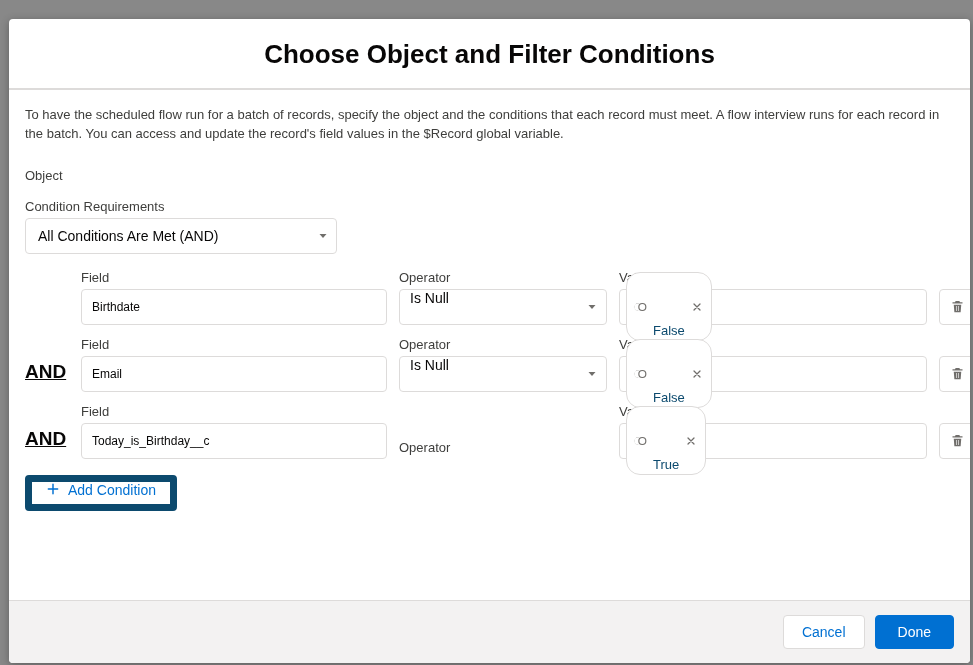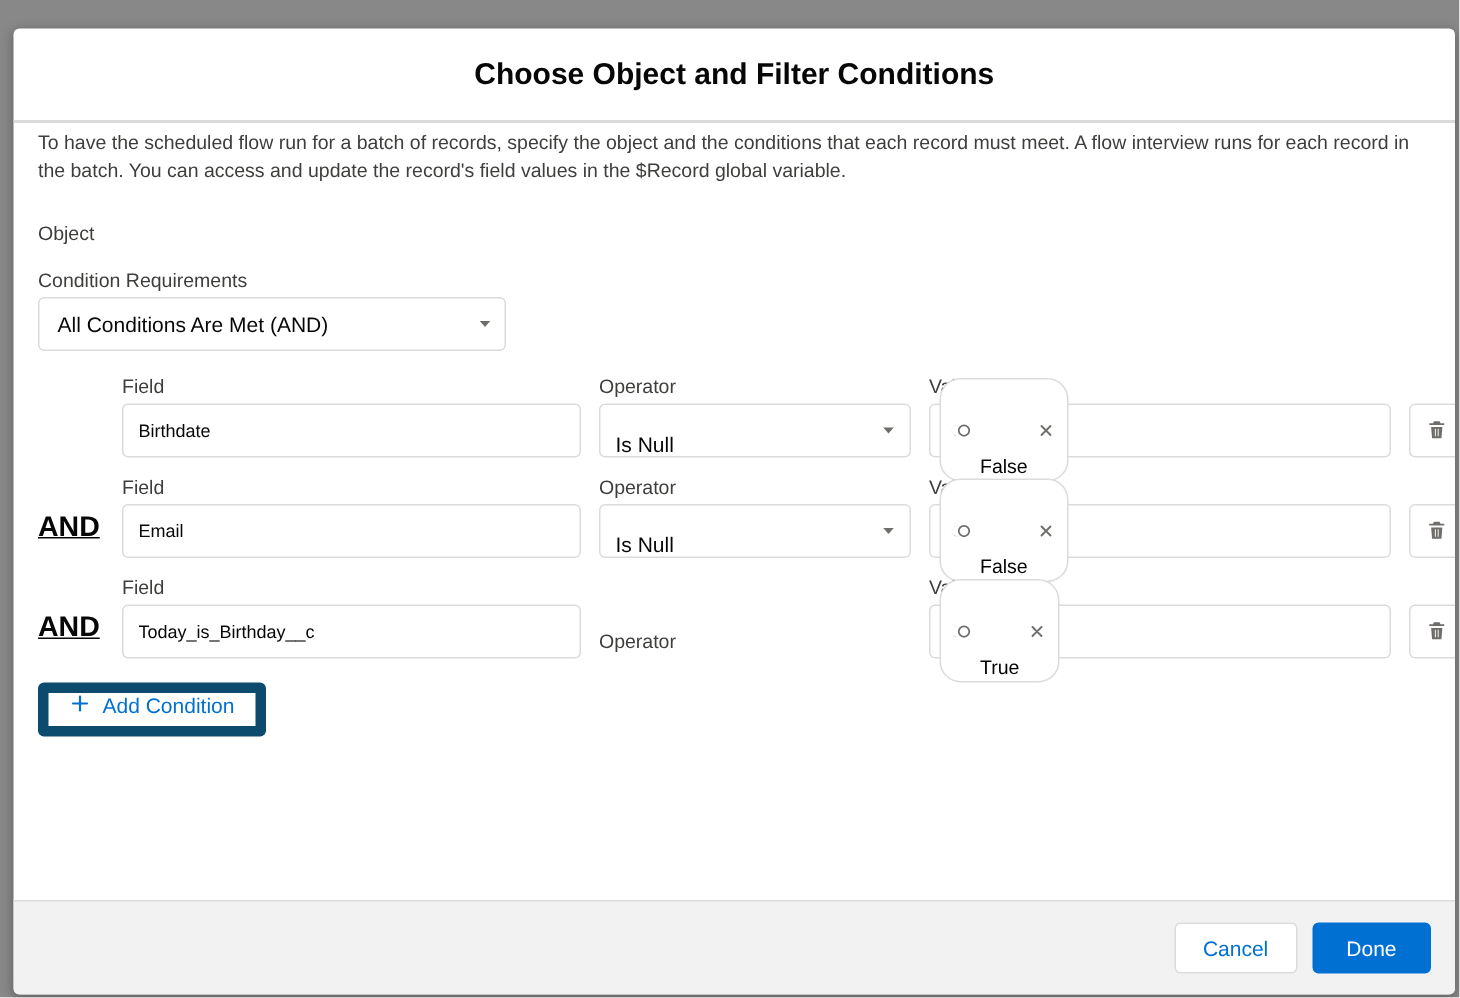--- a/index.html
+++ b/index.html
@@ -1,39 +1,39 @@
 <!DOCTYPE html>
 <html><head>
 <meta charset="utf-8">
 <style>
   * { box-sizing: border-box; margin: 0; padding: 0; }
   html, body { width: 973px; height: 665px; font-family: -apple-system, BlinkMacSystemFont, "Segoe UI", Arial, sans-serif; font-size: 13px; color: #080707; }
   .backdrop { width: 973px; height: 665px; background: #888; position: relative; }
   .modal { position: absolute; top: 19px; left: 9px; right: 3px; bottom: 2px; background: #fff; border-radius: 4px; box-shadow: 0 2px 8px rgba(0,0,0,0.3); display: flex; flex-direction: column; overflow: hidden; }
   .modal-header { text-align: center; padding: 20px 0 18px; border-bottom: 2px solid #dddbda; }
-  .modal-header h2 { font-size: 20px; font-weight: 700; color: #080707; }
-  .modal-body { padding: 4px 16px 20px; flex: 1; overflow-y: auto; }
+  .modal-header h2 { font-size: 26px; font-weight: 700; color: #080707; }
+  .modal-body { padding: 16px 16px 20px; flex: 1; overflow-y: auto; }
   .description { color: #3e3e3c; font-size: 13px; line-height: 1.45; margin-bottom: 24px; }
   .label { display: block; font-size: 13px; color: #3e3e3c; margin-bottom: 4px; }
   .field-block { margin-bottom: 16px; }
   .object-input { width: 456px; height: 36px; border: 1px solid #1589ee; outline: 2px solid #cfe6fb; border-radius: 4px; padding: 0 10px; font-size: 14px; color: #080707; background: #fff; }
   .select-wrap { position: relative; width: 312px; }
   .select { width: 100%; height: 36px; border: 1px solid #dddbda; border-radius: 4px; background: #fff; padding: 0 34px 0 12px; font-size: 14px; color: #080707; display: flex; align-items: center; cursor: pointer; }
   .select-caret { position: absolute; right: 8px; top: 50%; transform: translateY(-50%); pointer-events: none; color: #706e6b; }
   .conditions { margin-top: 12px; }
   .cond-row { display: flex; align-items: flex-end; gap: 12px; margin-bottom: 12px; }
   .cond-prefix { width: 44px; font-weight: 700; font-size: 19px; text-align: left; padding-bottom: 9px; flex-shrink: 0; text-decoration: underline; }
   .cond-col-field { width: 306px; flex-shrink: 0; }
   .cond-col-op { width: 208px; flex-shrink: 0; }
   .cond-col-val { width: 308px; flex-shrink: 0; }
   .txt-input { width: 100%; height: 36px; border: 1px solid #dddbda; border-radius: 4px; padding: 0 10px; font-size: 12px; background: #fff; color: #080707; }
-  .op-select { width: 100%; height: 36px; border: 1px solid #dddbda; border-radius: 4px; background: #fff; padding: 0 30px 0 10px; font-size: 14px; display: flex; align-items: flex-end; position: relative; cursor: pointer; }
+  .op-select { width: 100%; height: 36px; border: 1px solid #dddbda; border-radius: 4px; background: #fff; padding: 0 30px 0 10px; font-size: 14px; display: flex; align-items: flex-start; position: relative; cursor: pointer; }
   .val-box { width: 100%; height: 36px; border: 1px solid #dddbda; border-radius: 4px; background: #fff; padding: 0 6px; display: flex; align-items: center; }
   .pill { display: inline-flex; align-items: center; gap: 6px; border: 1px solid #dddbda; border-radius: 14px; padding: 2px 8px 2px 6px; background: #fff; font-size: 13px; }
-  .pill-text { color: #000000; margin-top: 48px; }
+  .pill-text { color: #0c4a6e; margin-top: 48px; }
   .pill-ico { color: #706e6b; display:inline-flex; }
   .pill-x { color: #706e6b; cursor: pointer; display:inline-flex; }
   .delete-btn { width: 36px; height: 36px; border: 1px solid #dddbda; border-radius: 4px; background: #fff; display: flex; align-items: center; justify-content: center; color: #706e6b; cursor: pointer; flex-shrink: 0; }
   .add-btn { display: inline-flex; align-items: flex-start; gap: 8px; height: 36px; padding: 0 14px; border: 7px solid #0c4a6e; border-radius: 4px; background: #fff; color: #0070d2; font-size: 14px; cursor: pointer; margin-top: 4px; margin-left: 0; }
   .modal-footer { background: #f3f2f2; border-top: 1px solid #dddbda; padding: 14px 16px; display: flex; justify-content: flex-end; gap: 10px; }
   .btn { height: 34px; border-radius: 4px; font-size: 14px; padding: 0 18px; cursor: pointer; display: inline-flex; align-items: center; }
   .btn-neutral { background: #fff; border: 1px solid #dddbda; color: #0070d2; }
   .btn-brand { background: #0070d2; border: 1px solid #0070d2; color: #fff; font-weight: 400; padding: 0 22px; }
   svg { display: block; }
 </style>

